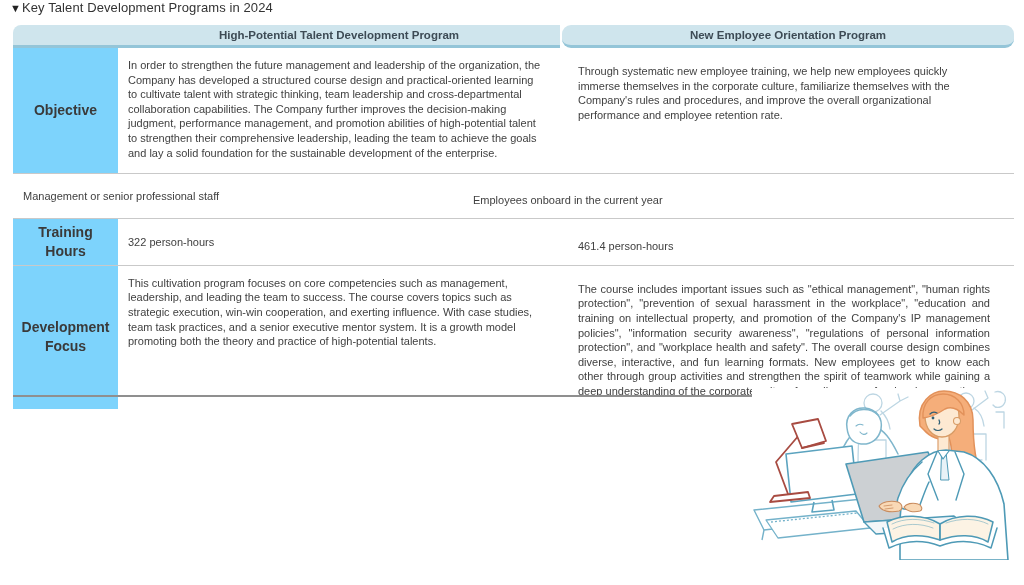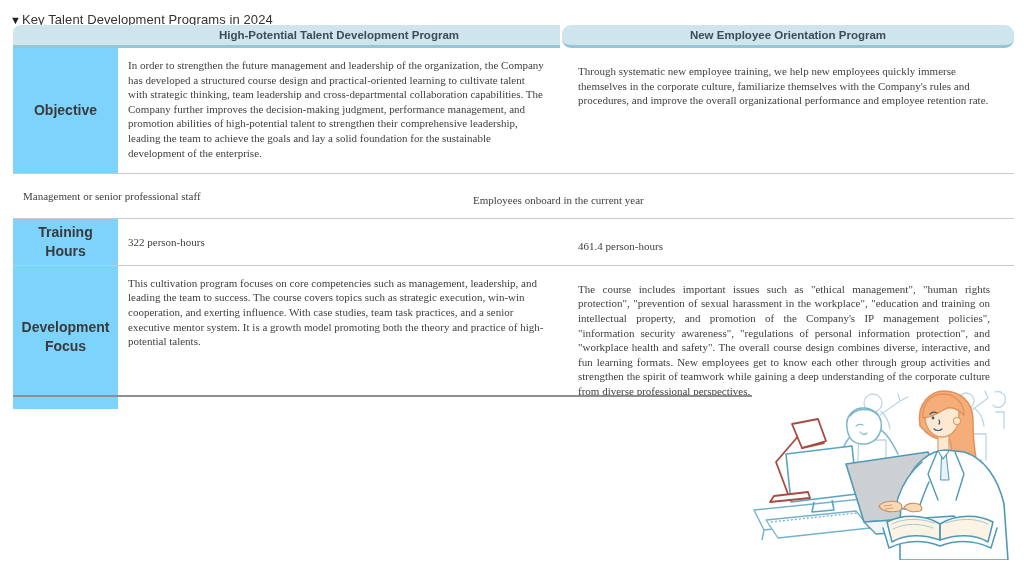--- a/index.html
+++ b/index.html
@@ -2,41 +2,41 @@
 <html><head>
 <meta charset="utf-8">
 <style>
   * { margin:0; padding:0; box-sizing:border-box; }
   html,body { background:#ffffff; }
   .page {
     position:relative; width:1024px; height:585px; overflow:hidden;
     background:#fff; font-family:"Liberation Sans", sans-serif; color:#414141;
   }
   .title {
-    position:absolute; top:12px; left:10px; font-size:13px; color:#333;
+    position:absolute; top:0; left:10px; font-size:13px; color:#333;
     letter-spacing:0.1px;
   }
   .title .tri { font-size:11px; margin-right:1px; color:#222; }
   .table { position:absolute; top:25px; left:13px; width:1001px; }
   .thead { display:flex; }
   .th {
     background:#cfe5ed; border-bottom:3px solid #94c5d8; height:23px;
     display:flex; align-items:center; justify-content:center;
     font-size:11.5px; font-weight:bold; color:#3d4b55;
   }
   .th1 { width:547px; padding-left:105px; border-top-left-radius:8px; margin-right:2px; }
   .th2 { width:452px; border-top-right-radius:8px;border-radius:9px; }
   .trow { display:flex; align-items:stretch; }
   .trow + .trow { border-top:1px solid #c9c9c9; }
   .tlabel {
     width:105px; background:#7dd3fc; display:flex; align-items:center; justify-content:center;
     text-align:center; font-weight:bold; font-size:14px; color:#3a3a3a;
     line-height:1.35; padding:4px 9px; flex-shrink:0;
   }
-  .tc { font-size:11px; line-height:14.6px; color:#414141;font-family:Liberation Serif, serif; }
+  .tc { font-size:11px; line-height:14.6px; color:#414141; }
   .c1 { width:442px; padding:10px 16px 10px 10px; flex-shrink:0; }
   .c2 { width:454px; padding:8px 24px 10px 18px; flex-shrink:0;margin-top:8px; }
   .r-obj { min-height:125px; }
   .r-ta  { min-height:45px; }
   .r-th  { min-height:44px; }
   .r-dev { min-height:132px; }
   .r-ta .tc, .r-th .tc { display:flex; align-items:center; padding-top:4px; padding-bottom:4px; }
   .justify { text-align:justify; }
   .bottom-line {
     position:absolute; top:395px; left:13px; width:772px; height:2px; background:#8f8f8f;

